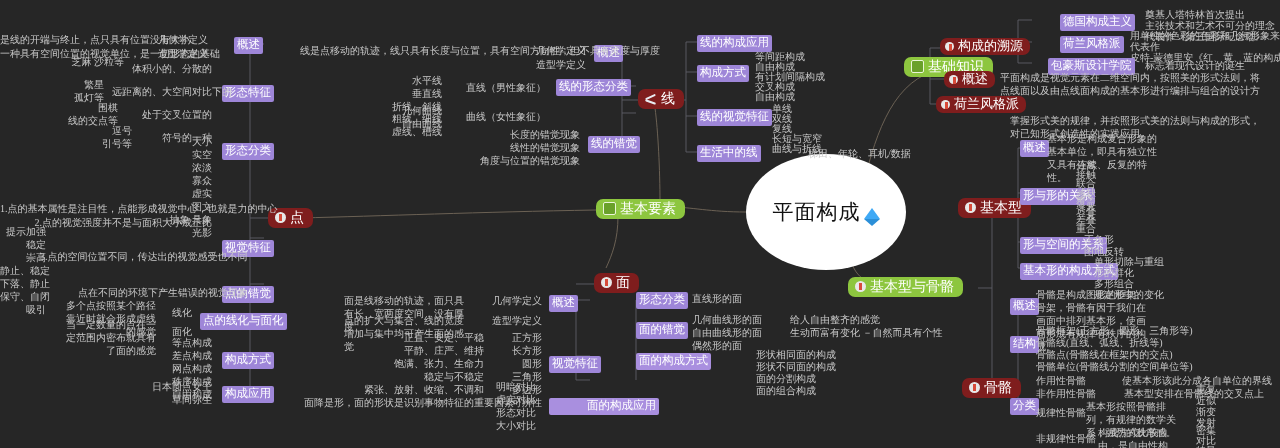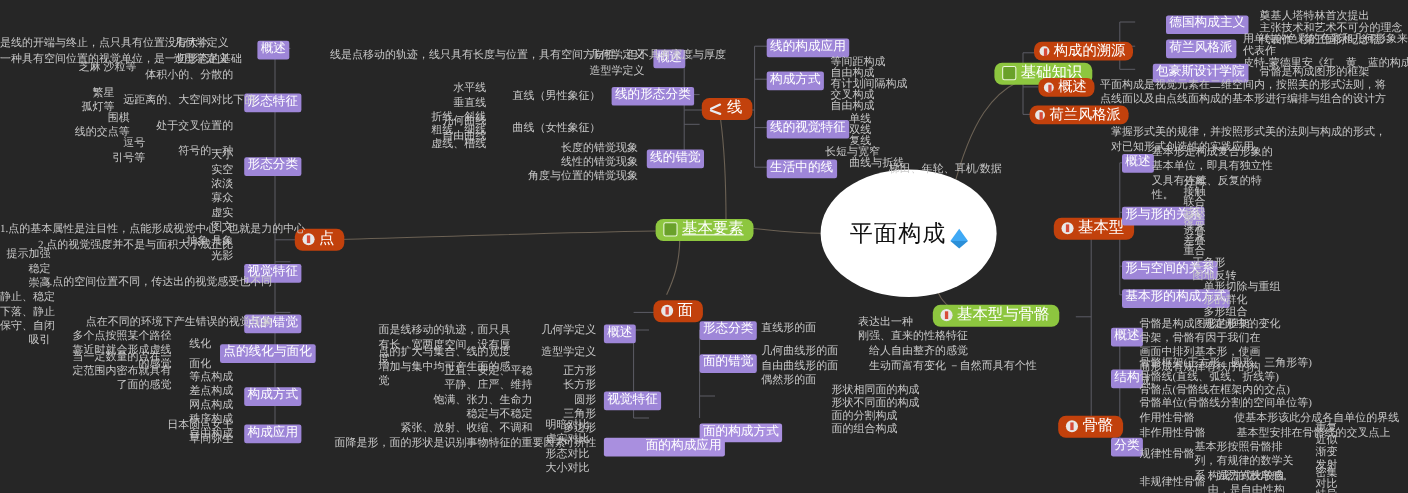--- a/index.html
+++ b/index.html
@@ -17,21 +17,21 @@
            border-right:8px solid transparent;border-bottom:11px solid #3fa9f5;
            position:relative;top:1px;}
   .diamond::after{content:"";position:absolute;left:-8px;top:11px;width:0;height:0;
            border-left:8px solid transparent;border-right:8px solid transparent;
            border-top:7px solid #2b8fd8;}
 
   
   .pill{padding:2px 9px 3px 7px;border-radius:7px;font-size:14px;color:#fff;
         display:flex;align-items:center;gap:4px;line-height:1.1;}
   .pill.green{background:#8dc63f;}
-  .pill.blue{background:#c2410c;}
+  .pill.blue{background:#7f1d1d;}
   .pill .gicon{width:11px;height:11px;background:#6aa12a;border:1px solid #eaf5d8;
         display:inline-block;border-radius:2px;}
   .pill .bicon{width:11px;height:11px;background:#e8e8e8;border-radius:50%;
         display:inline-block;position:relative;}
   .pill .bicon::after{content:"";position:absolute;left:4px;top:2px;width:3px;height:7px;
         background:#d84b3a;}
   .pill .sicon{width:12px;height:10px;display:inline-block;position:relative;}
   .pill .sicon i{position:absolute;width:11px;height:2px;background:#e9ecf2;
         border-radius:1px;display:block;}
 
@@ -130,21 +130,21 @@
         <path d="M1018,342 L1032,342"></path>
         <path d="M1018,404 L1032,404"></path>
   </g>
 </svg>
 
 <div class="node central" style="left:746px;top:154px;">
   <span>平面构成</span>
   <span class="diamond"></span>
 </div>
 
-<div class="node pill green" style="left:596px;top:199px;text-decoration:underline;">
+<div class="node pill green" style="left:596px;top:199px;">
   <span class="gicon"></span>
   <span>基本要素</span>
 </div>
 
 <div class="node pill green" style="left:904px;top:57px;">
   <span class="gicon"></span>
   <span>基础知识</span>
 </div>
 
 <div class="node pill green" style="left:848px;top:277px;">
@@ -254,41 +254,39 @@
 <div class="node leaf" style="left:755px;top:50px;">等间距构成</div>
 <div class="node leaf" style="left:755px;top:60px;">自由构成</div>
 <div class="node leaf" style="left:755px;top:70px;">有计划间隔构成</div>
 <div class="node leaf" style="left:755px;top:80px;">交叉构成</div>
 <div class="node leaf" style="left:755px;top:90px;">自由构成</div>
 
 <div class="node cat" style="left:697px;top:109px;">线的视觉特征</div>
 <div class="node leaf" style="left:772px;top:102px;">单线</div>
 <div class="node leaf" style="left:772px;top:112px;">双线</div>
 <div class="node leaf" style="left:772px;top:122px;">复线</div>
-<div class="node leaf" style="left:750px;top:132px;">长短与宽窄</div>
+<div class="node leaf" style="left:772px;top:132px;">长短与宽窄</div>
 <div class="node leaf" style="left:772px;top:142px;">曲线与折线</div>
 
 <div class="node cat" style="left:697px;top:145px;">生活中的线</div>
 <div class="node leaf" style="left:808px;top:147px;">梯田、年轮、耳机/数据</div>
 
 <div class="node pill blue" style="left:594px;top:273px;">
   <span class="bicon"></span>
   <span>面</span>
 </div>
 
 <div class="node cat" style="left:549px;top:295px;">概述</div>
 <div class="node leaf r" style="left:478px;top:294px;width:64px;">几何学定义</div>
 <div class="node leaf r" style="left:478px;top:314px;width:64px;">造型学定义</div>
 <div class="node leaf multi" style="left:344px;top:314px;width:126px;line-height:1.3;">点的扩大与集合、线的宽度增加与集中均可产生面的感觉</div>
 <div class="node leaf multi" style="left:344px;top:294px;width:122px;line-height:1.3;">面是线移动的轨迹，面只具有长、宽两度空间，没有厚度</div>
 
 <div class="node cat" style="left:636px;top:292px;">形态分类</div>
 <div class="node leaf" style="left:692px;top:292px;">直线形的面</div>
-<div class="node leaf multi" style="left:780px;top:286px;width:120px;white-space:pre-line;line-height:1.3;">表达出一种
-刚强、直来的性格特征</div>
 <div class="node leaf" style="left:692px;top:313px;">几何曲线形的面</div>
 <div class="node leaf" style="left:790px;top:313px;">给人自由整齐的感觉</div>
 <div class="node leaf" style="left:692px;top:326px;">自由曲线形的面</div>
 <div class="node leaf" style="left:790px;top:326px;">生动而富有变化 －自然而具有个性</div>
 <div class="node leaf" style="left:692px;top:339px;">偶然形的面</div>
 
 <div class="node cat" style="left:636px;top:322px;">面的错觉</div>
 
 <div class="node cat" style="left:549px;top:356px;">视觉特征</div>
 <div class="node leaf r" style="left:492px;top:331px;width:50px;">正方形</div>
@@ -297,21 +295,21 @@
 <div class="node leaf r" style="left:492px;top:370px;width:50px;">三角形</div>
 <div class="node leaf r" style="left:492px;top:383px;width:50px;">多边形</div>
 <div class="node leaf r" style="left:492px;top:396px;width:50px;">可辨性</div>
 <div class="node leaf r" style="left:380px;top:331px;width:104px;">正直、安定、平稳</div>
 <div class="node leaf r" style="left:380px;top:344px;width:104px;">平静、庄严、维持</div>
 <div class="node leaf r" style="left:380px;top:357px;width:104px;">饱满、张力、生命力</div>
 <div class="node leaf r" style="left:380px;top:370px;width:104px;">稳定与不稳定</div>
 <div class="node leaf r" style="left:356px;top:383px;width:128px;">紧张、放射、收缩、不调和</div>
 <div class="node leaf r" style="left:304px;top:396px;width:180px;">面降是形，面的形状是识别事物特征的重要因素</div>
 
-<div class="node cat wide" style="left:636px;top:353px;margin-top:32px;">面的构成方式</div>
+<div class="node cat wide" style="left:636px;top:353px;">面的构成方式</div>
 <div class="node leaf" style="left:756px;top:348px;">形状相同面的构成</div>
 <div class="node leaf" style="left:756px;top:360px;">形状不同面的构成</div>
 <div class="node leaf" style="left:756px;top:372px;">面的分割构成</div>
 <div class="node leaf" style="left:756px;top:384px;">面的组合构成</div>
 
 <div class="node cat wide" style="left:549px;top:398px;padding-left:38px;">面的构成应用</div>
 <div class="node leaf r" style="left:470px;top:380px;width:66px;">明暗对比</div>
 <div class="node leaf r" style="left:470px;top:393px;width:66px;">虚实对比</div>
 <div class="node leaf r" style="left:470px;top:406px;width:66px;">形态对比</div>
 <div class="node leaf r" style="left:470px;top:419px;width:66px;">大小对比</div>
@@ -325,21 +323,21 @@
 <div class="node leaf" style="left:1145px;top:8px;">奠基人塔特林首次提出</div>
 <div class="node leaf" style="left:1145px;top:19px;">主张技术和艺术不可分的理念</div>
 <div class="node leaf" style="left:1145px;top:30px;">代表作《第三国际纪念塔》</div>
 
 <div class="node cat" style="left:1060px;top:36px;">荷兰风格派</div>
 <div class="node leaf" style="left:1130px;top:29px;">用单纯的色彩的色彩和几何形象来表现纯粹的精神</div>
 <div class="node leaf" style="left:1130px;top:40px;">代表作</div>
 <div class="node leaf" style="left:1130px;top:51px;">皮特-蒙德里安《红、黄、蓝的构成》</div>
 
 <div class="node cat" style="left:1048px;top:58px;">包豪斯设计学院</div>
-<div class="node leaf" style="left:1145px;top:59px;">骨骼是构成图形的框架</div>
+<div class="node leaf" style="left:1145px;top:59px;">标志着现代设计的诞生</div>
 
 <div class="node pill blue" style="left:944px;top:71px;padding:1px 7px 2px 5px;font-size:13px;">
   <span class="bicon" style="width:9px;height:9px;"></span>
   <span>概述</span>
 </div>
 <div class="node leaf multi" style="left:1000px;top:71px;width:266px;line-height:1.32;">平面构成是视觉元素在二维空间内，按照美的形式法则，将点线面以及由点线面构成的基本形进行编排与组合的设计方法。</div>
 
 <div class="node pill blue" style="left:936px;top:96px;padding:1px 7px 2px 5px;font-size:13px;">
   <span class="bicon" style="width:9px;height:9px;"></span>
   <span>荷兰风格派</span>

